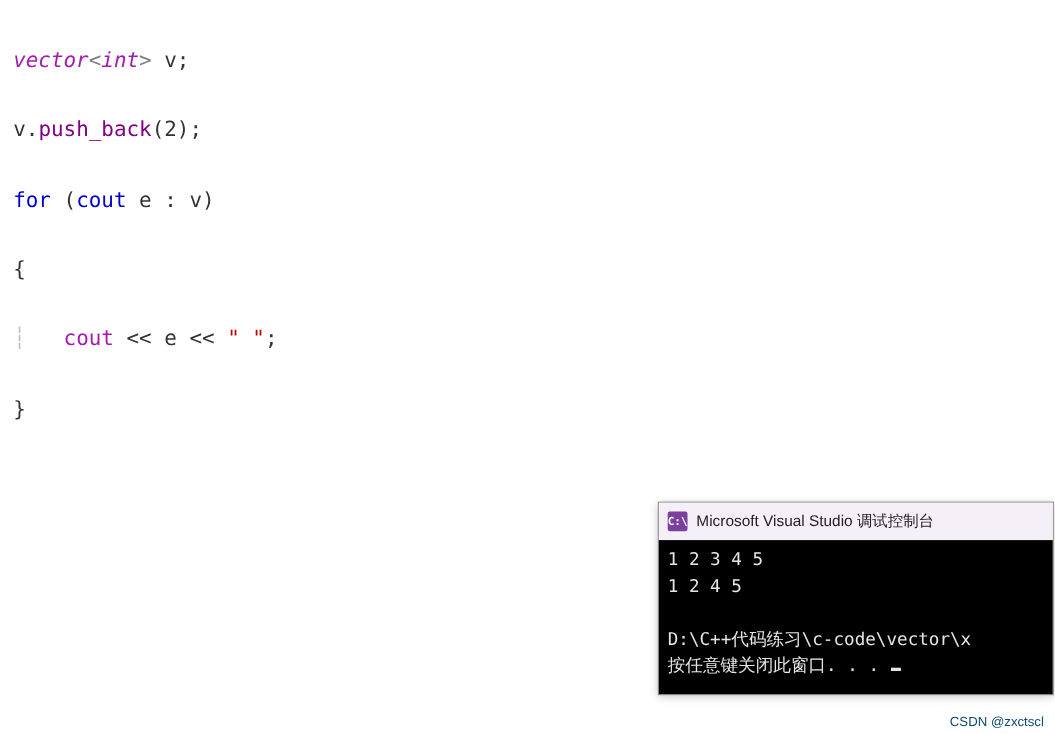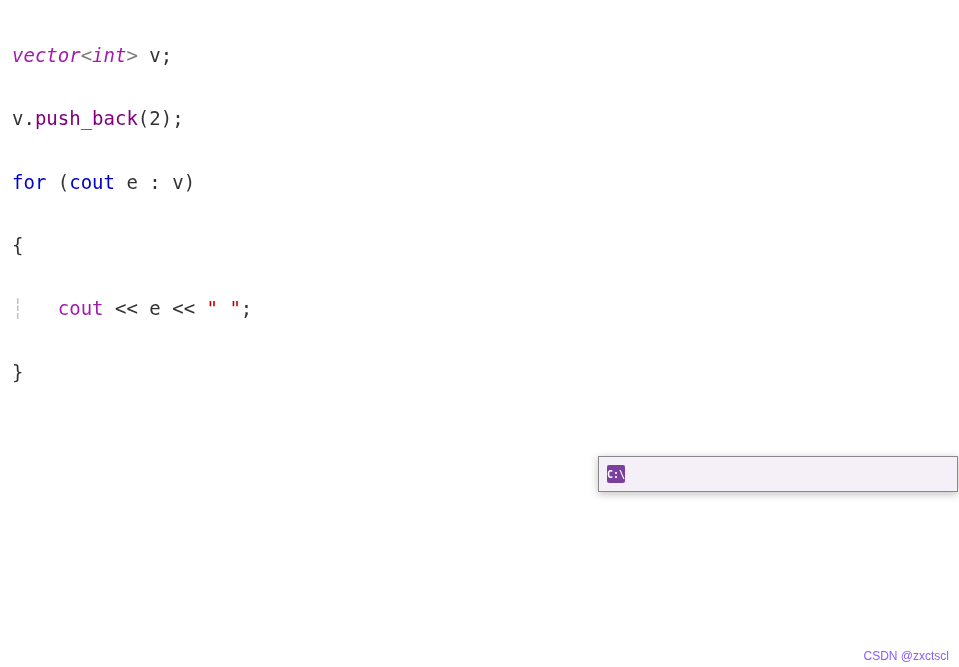--- a/index.html
+++ b/index.html
@@ -78,21 +78,21 @@
       background: #e5e5e5;
       vertical-align: baseline;
       margin-left: 1px;
     }
     .watermark {
       position: absolute;
       right: 10px;
       bottom: 4px;
       font-family: sans-serif;
       font-size: 12px;
-      color: #8b5cf6;
+      color: #0c4a6e;
     }
   </style>
 </head>
 <body>
 
 <div class="code-area">
 <span class="line"><span class="t-type">vector</span><span class="t-angle">&lt;</span><span class="t-type">int</span><span class="t-angle">&gt;</span><span class="t-default"> </span><span class="t-default">v</span><span class="t-default">;</span></span>
 <span class="line"><span class="t-default">v.</span><span class="t-func">push_back</span><span class="t-default">(2)</span><span class="t-default">;</span></span>
 <span class="line"><span class="t-keyword">for</span><span class="t-default"> (</span><span class="t-keyword">cout</span><span class="t-default"> </span><span class="t-default">e</span><span class="t-default"> : </span><span class="t-default">v</span><span class="t-default">)</span></span>
 <span class="line"><span class="t-default">{</span></span>
@@ -108,16 +108,22 @@
 
 
 
 
 
 </div>
 
 <div class="console-window">
   <div class="title-bar">
     <div class="title-icon">C:\</div>
+    <div class="title-text">Microsoft Visual Studio 调试控制台</div>
   </div>
+  <div class="console-body"><span>1 2 3 4 5</span>
+<span>1 2 4 5</span>
+<span></span>
+<span>D:\C++代码练习\c-code\vector\x</span>
+<span>按任意键关闭此窗口. . . </span><span class="cursor"></span></div>
 </div>
 
 <div class="watermark">CSDN @zxctscl</div>
 
 </body></html>

